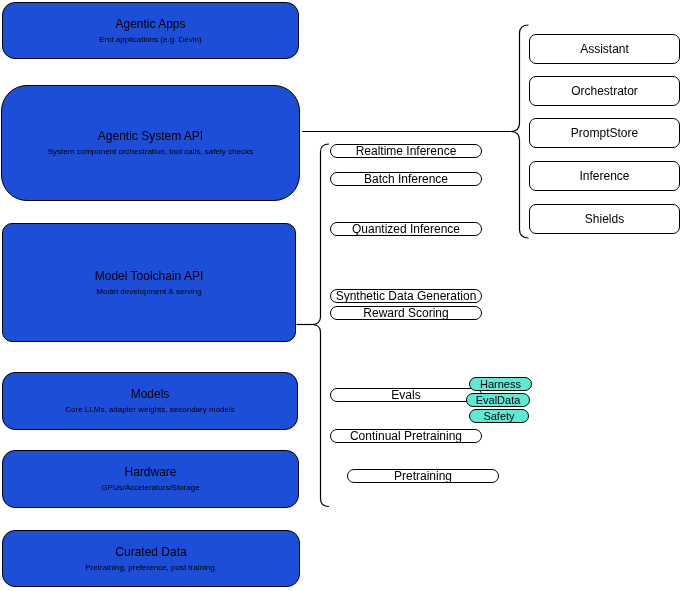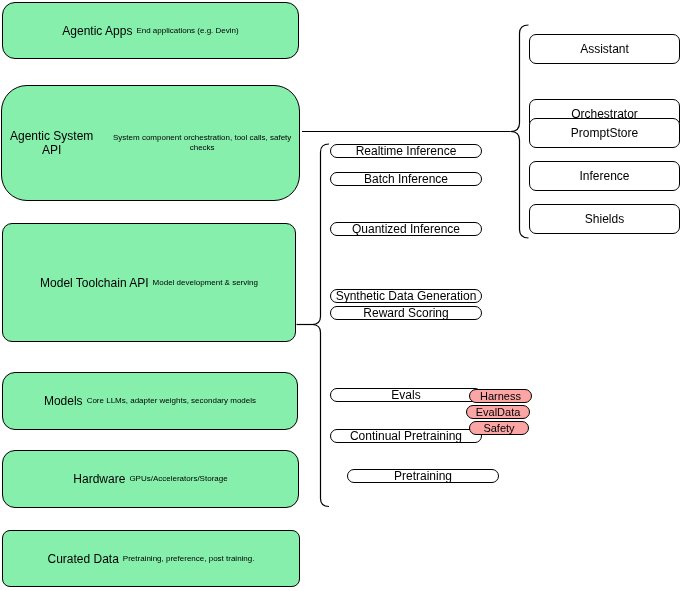--- a/index.html
+++ b/index.html
@@ -14,70 +14,70 @@
   svg.wires {
     position: absolute; left: 0; top: 0;
     width: 682px; height: 591px;
     pointer-events: none;
   }
   svg.wires path { fill: none; stroke: #000000; stroke-width: 1.2; }
 
   
   .lbox {
     position: absolute;
-    background: #86efac;
+    background: #1d4ed8;
     border: 1.2px solid #000000;
     box-sizing: border-box;
-    display: flex; flex-direction: row;
+    display: flex; flex-direction: column;
     align-items: center; justify-content: center;
     gap: 4px; text-align: center;
   }
   .lbox .title { font-size: 12px; line-height: 14px; }
   .lbox .subtitle { font-size: 8px; line-height: 10px; }
 
   .lbox.b1 { left: 2px;  top: 2px;   width: 297px; height: 57px;  border-radius: 13px; }
   .lbox.b2 { left: 1px;  top: 85px;  width: 299px; height: 116px; border-radius: 26px; }
   .lbox.b3 { left: 2px;  top: 223px; width: 294px; height: 119px; border-radius: 10px; }
   .lbox.b4 { left: 2px;  top: 372px; width: 296px; height: 58px;  border-radius: 13px; }
   .lbox.b5 { left: 2px;  top: 450px; width: 297px; height: 58px;  border-radius: 13px; }
-  .lbox.b6 { left: 2px;  top: 530px; width: 298px; height: 57px;  border-radius: 8px; }
+  .lbox.b6 { left: 2px;  top: 530px; width: 298px; height: 57px;  border-radius: 13px; }
 
   
   .mbox {
     position: absolute; left: 330px; width: 152px; height: 14px;
     background: #ffffff; border: 1.2px solid #000000; border-radius: 8px;
     box-sizing: border-box;
     display: flex; align-items: center; justify-content: center;
     font-size: 12px; text-align: center;
   }
   .mbox.m1 { top: 144px; } .mbox.m2 { top: 172px; } .mbox.m3 { top: 222px; }
   .mbox.m4 { top: 263px; margin-top: 26px; } .mbox.m5 { top: 306px; } .mbox.m6 { top: 348px; }
   .mbox.m7 { top: 388px; } .mbox.m8 { top: 429px; } .mbox.m9 { top: 469px; margin-left: 17px; }
 
   
   .tag {
     position: absolute;
-    background: #fca5a5; border: 1.2px solid #000000; border-radius: 8px;
+    background: #5eead4; border: 1.2px solid #000000; border-radius: 8px;
     box-sizing: border-box;
     display: flex; align-items: center; justify-content: center;
-    font-size: 11px; z-index: 3; margin-top: 12px;
+    font-size: 11px; z-index: 3;
   }
   .tag.t1 { left: 469px; top: 377px;   width: 63px; height: 14px; }
   .tag.t2 { left: 466px; top: 392.5px; width: 64px; height: 14px; }
   .tag.t3 { left: 469px; top: 408.5px; width: 60px; height: 14px; }
 
   
   .rbox {
     position: absolute; left: 529px; width: 151px; height: 30px;
     background: #ffffff; border: 1.2px solid #000000; border-radius: 7px;
     box-sizing: border-box;
     display: flex; align-items: center; justify-content: center;
     font-size: 12px; text-align: center;
   }
-  .rbox.r1 { top: 34px; }  .rbox.r2 { top: 76px; margin-top: 23px; }  .rbox.r3 { top: 118px; }
+  .rbox.r1 { top: 34px; }  .rbox.r2 { top: 76px; }  .rbox.r3 { top: 118px; }
   .rbox.r4 { top: 161px; } .rbox.r5 { top: 204px; }
 </style>
 </head>
 <body>
 
 <div class="canvas">
 
   <svg class="wires" viewBox="0 0 682 591" xmlns="http://www.w3.org/2000/svg">
 
     <path d="M 302 131.5 L 510.5 131.5"></path>

